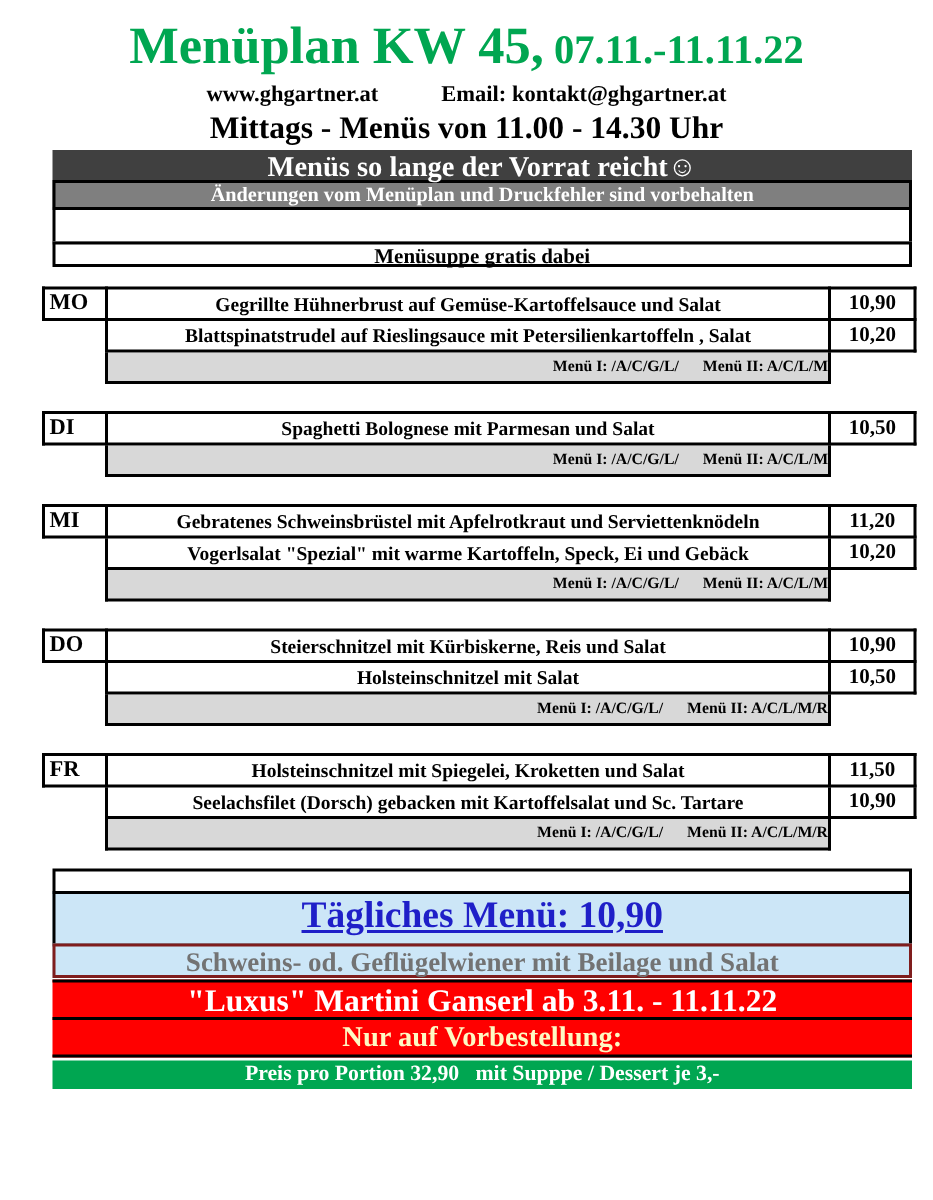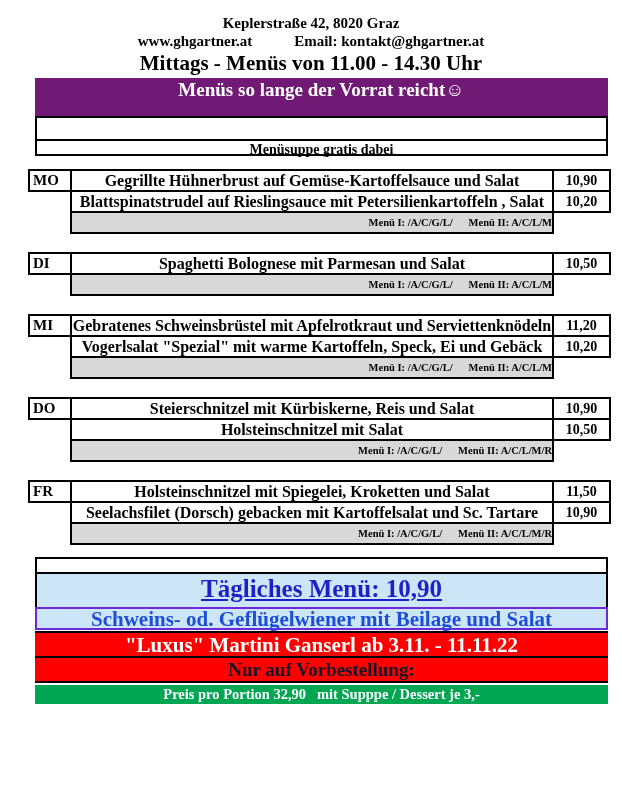--- a/index.html
+++ b/index.html
@@ -18,22 +18,22 @@
   .title .date-part { font-size: 27px; }
   .subtitle { font-size: 31px; font-weight: bold; line-height: 37px; }
   .addr { font-size: 15px; font-weight: bold; line-height: 17px; margin-top: 5px; }
   .webline { font-size: 15px; font-weight: bold; line-height: 18px; }
   .webline .gap { display: inline-block; width: 42px; }
   .hours { font-size: 21px; font-weight: bold; line-height: 23px; margin-top: 2px; margin-bottom: 3px; }
 
   
   .band { margin-left: 35px; width: 573px; box-sizing: border-box; text-align: center; }
   .band-red-top {
-    background: #701a75; color: #fff; font-weight: bold;
-    font-size: 19px; height: 40px; line-height: 24px;
+    background: #404040; color: #fff; font-weight: bold;
+    font-size: 19px; height: 20px; line-height: 24px;
   }
   .band-gray {
     background: #7f7f7f; color: #fff; font-weight: bold;
     border: 2px solid #000; font-size: 13.5px; height: 20px; line-height: 16px;
   }
   .box-white { border: 2px solid #000; background: #fff; }
   .box-empty-top { height: 25px; margin-top: -2px; }
   .box-suppe { height: 17px; margin-top: -2px; font-size: 14px; font-weight: bold; line-height: 17px; }
   .box-suppe span { text-decoration: underline; }
 
@@ -45,21 +45,21 @@
   }
   .day-table td { padding: 0; height: 19px; overflow: hidden; white-space: nowrap; font-family: Liberation Serif, serif; }
   .c-day   { width: 37px; }
   .c-menu  { width: 480px; }
   .c-price { width: 55px; }
   .day-cell {
     border: 2px solid #000; font-weight: bold; font-size: 15px;
     text-align: left; padding-left: 3px !important;
   }
   .menu-cell {
-    border: 2px solid #000; font-weight: bold; font-size: 16px; text-align: center;
+    border: 2px solid #000; font-weight: bold; font-size: 13px; text-align: center;
   }
   .price-cell {
     border: 2px solid #000; font-weight: bold; font-size: 14px; text-align: center;
   }
   .allergen-cell {
     border: 2px solid #000; background: #d8d8d8;
     font-weight: bold; font-size: 10.5px; text-align: right; height: 18px;
   }
   .allergen-cell .a2 { margin-left: 16px; }
   .no-border { border: none; }
@@ -67,48 +67,49 @@
 
   
   .footer { margin-top: 12px; }
   .box-empty-bottom { height: 17px; }
   .band-blue-title {
     background: #cce6f7; border: 2px solid #000; margin-top: -2px;
     color: #1f1fc8; font-weight: bold; font-size: 25px; height: 37px; line-height: 29px;
   }
   .band-blue-title span { text-decoration: underline; }
   .band-blue-desc {
-    background: #cce6f7; border: 2px solid #6d28d9; margin-top: -2px;
-    color: #1d4ed8; font-weight: bold; font-size: 21px; height: 23px; line-height: 21px;
+    background: #cce6f7; border: 2px solid #7f1d1d; margin-top: -2px;
+    color: #737373; font-weight: bold; font-size: 18px; height: 23px; line-height: 21px;
   }
   .band-red-1 {
     background: #ff0000; border-top: 2px solid #000; border-bottom: 2px solid #000;
     color: #fff; font-weight: bold; font-size: 21px; height: 27px; line-height: 25px;
     margin-top: 1px;
   }
   .band-red-2 {
     background: #ff0000; border-bottom: 2px solid #000;
-    color: #0f172a; font-weight: bold; font-size: 19px; height: 25px; line-height: 24px;
+    color: #fef9c3; font-weight: bold; font-size: 19px; height: 25px; line-height: 24px;
   }
   .band-green {
     background: #00a651; color: #fff; font-weight: bold;
     font-size: 14.5px; height: 19px; line-height: 19px; margin-top: 2px;
     white-space: pre;
   }
 </style>
 </head>
 <body>
 
 <div class="page">
 
-  <div class="center addr">Keplerstraße 42, 8020 Graz</div>
+  <div class="center title"><span>Menüplan KW 45,</span><span class="date-part"> 07.11.-11.11.22</span></div>
   <div class="center webline"><span>www.ghgartner.at</span><span class="gap"></span><span>Email: kontakt@ghgartner.at</span></div>
   <div class="center hours">Mittags - Menüs von 11.00 - 14.30 Uhr</div>
 
   <div class="band band-red-top">Menüs so lange der Vorrat reicht☺</div>
+  <div class="band band-gray">Änderungen vom Menüplan und Druckfehler sind vorbehalten</div>
   <div class="band box-white box-empty-top"></div>
   <div class="band box-white box-suppe"><span>Menüsuppe gratis dabei</span></div>
 
   <table class="day-table first-block">
     <tbody>
         <tr>
       <td class="c-day day-cell">MO</td>
       <td class="c-menu menu-cell">Gegrillte Hühnerbrust auf Gemüse-Kartoffelsauce und Salat</td>
       <td class="c-price price-cell">10,90</td>
     </tr>

